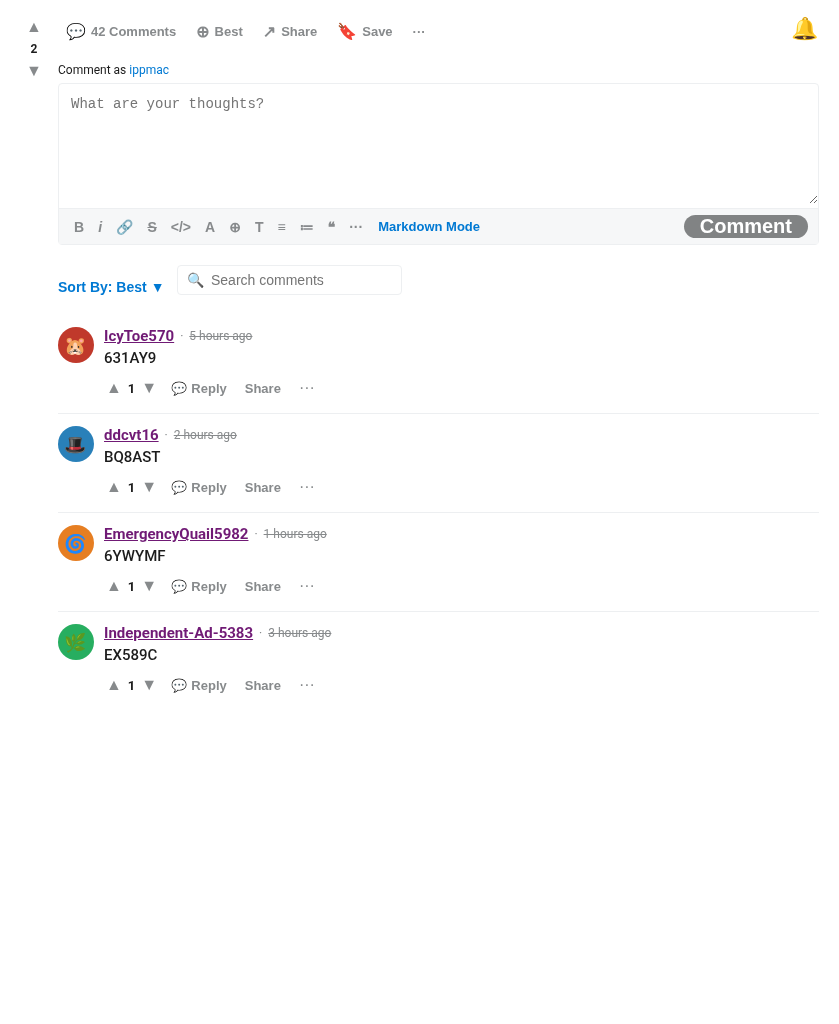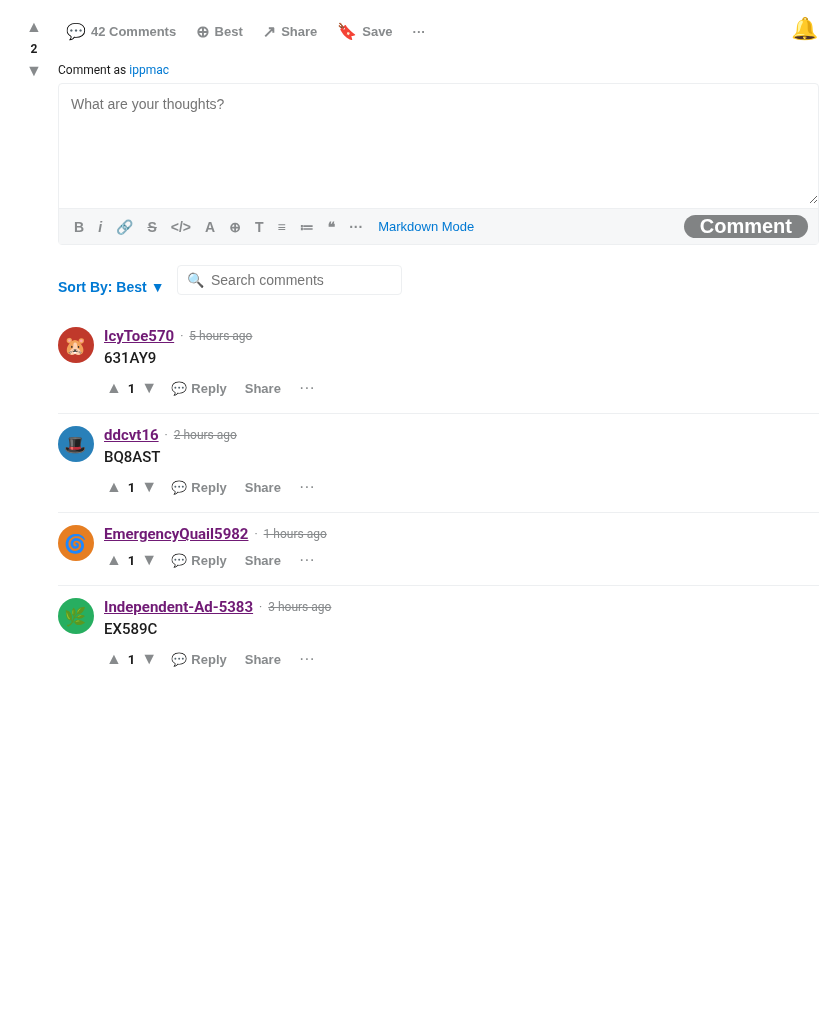--- a/index.html
+++ b/index.html
@@ -97,21 +97,21 @@
     }
     .comment-textarea {
       width: 100%;
       min-height: 120px;
       border: none;
       outline: none;
       resize: vertical;
       padding: 12px;
       font-size: 14px;
       color: #878a8c;
-      font-family: Liberation Sans, sans-serif;
+      font-family: Liberation Mono, monospace;
       background: transparent;
     }
     .editor-toolbar {
       display: flex;
       align-items: center;
       gap: 4px;
       padding: 6px 10px;
       border-top: 1px solid #edeff1;
       background: #f6f7f8;
       flex-wrap: wrap;
@@ -125,21 +125,21 @@
       font-weight: 700;
       padding: 3px 5px;
       border-radius: 2px;
     }
     .markdown-mode-btn {
       color: #0079d3;
       background: none;
       border: none;
       cursor: pointer;
       font-size: 13px;
-      font-weight: 400;
+      font-weight: 700;
       padding: 4px 6px;
       text-align: center;
     }
     .comment-submit-btn {
       margin-left: auto;
       background: #818384;
       color: #fff;
       border: none;
       border-radius: 20px;
       padding: 0 16px;
@@ -436,20 +436,21 @@
           <div class="comment-item">
       <div class="avatar avatar-orange">
         🌀
       </div>
       <div class="comment-body">
         <div class="comment-author-line">
           <span class="comment-author">EmergencyQuail5982</span>
           <span style="color:#878a8c;font-size:12px;">·</span>
           <span class="comment-time">1 hours ago</span>
         </div>
+        <div class="comment-text">6YWYMF</div>
         <div class="comment-actions">
           <div class="vote-inline">
             <button class="vote-inline-btn">▲</button>
             <span class="vote-inline-count">1</span>
             <button class="vote-inline-btn">▼</button>
           </div>
           <button class="comment-action-btn">
             <span>💬</span>
             <span>Reply</span>
           </button>

